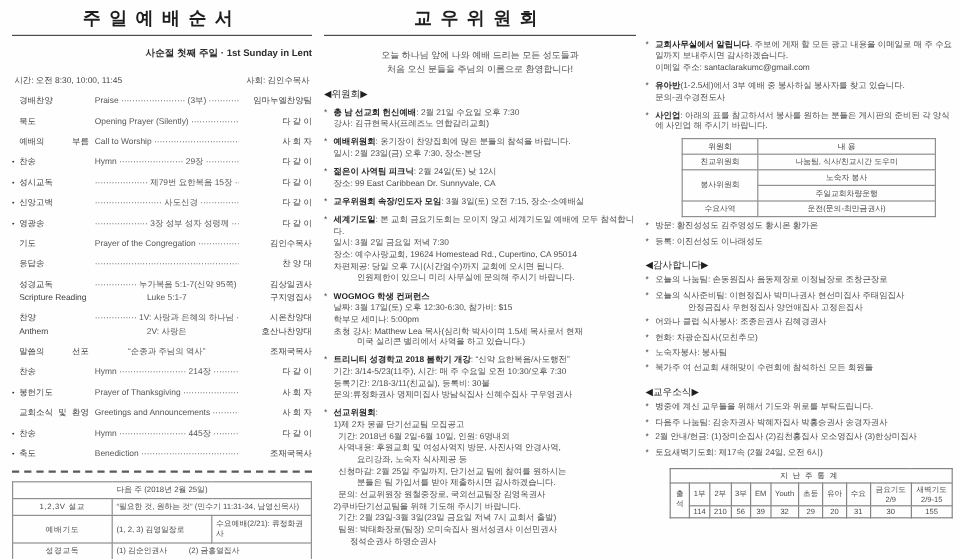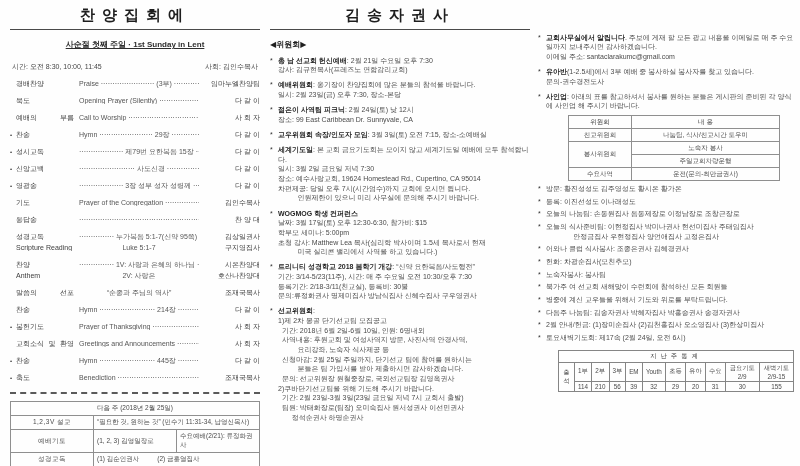--- a/index.html
+++ b/index.html
@@ -8,21 +8,21 @@
     background:#fefefe; color:#3f3f3f;
     font-family:"Liberation Sans","DejaVu Sans",sans-serif;
   }
   .col { position:absolute; top:0; }
   #col-left  { left:10px;  width:250px; }
   #col-mid   { left:270px; width:260px; }
   #col-right { left:538px; width:258px; padding-top:27px; }
 
   .page-title { text-align:center; font-size:15px; font-weight:bold; letter-spacing:7px; color:#1e1e1e; margin-top:6px; white-space:nowrap; }
   .title-rule { border:none; border-top:1px solid #4a4a4a; margin:4px 0 0; }
-  .wsubtitle { text-align:center; font-size:8px; font-weight:bold; color:#2e2e2e; margin-top:9px;text-decoration:underline; }
+  .wsubtitle { text-align:right; font-size:8px; font-weight:bold; color:#2e2e2e; margin-top:9px; }
   .winfo { display:flex; justify-content:space-between; font-size:7px; margin:12px 2px 2px 2px; color:#464646; }
 
   .wline { display:flex; align-items:baseline; margin-top:7px; font-size:7px; white-space:nowrap; color:#464646; }
   .wline[data-role="sub"] { margin-top:1px; color:#5c5c5c; }
   .wmark { width:6px; flex:none; font-size:6px; color:#333; }
   .wlabel { width:58px; flex:none; margin-right:5px; overflow:hidden; text-align:justify; text-align-last:justify; color:#3c3c3c; }
   .wline[data-role="sub"] .wlabel { text-align-last:left; }
   .wmid { flex:1; text-align:center; overflow:hidden; color:#555; }
   .wright { width:58px; flex:none; margin-left:3px; text-align:right; color:#3c3c3c; }
 
@@ -30,21 +30,21 @@
 
   table { border-collapse:collapse; }
   .nw-table { width:100%; font-size:6.5px; color:#4a4a4a; table-layout:fixed; }
   .nw-table td, .nw-table th { border:1px solid #8f8f8f; padding:2px 3px; font-weight:normal; text-align:left; }
   .nw-table .nw-title { text-align:center; }
   .nw-table .nw-label { width:44px; text-align:center; letter-spacing:0.5px; }
   .nw-table .nw-extra { width:82px; }
   .pre { white-space:pre-wrap; }
 
   .mwelcome { text-align:center; font-size:7.5px; line-height:1.6; white-space:pre-line; color:#4a4a4a; margin-top:10px; }
-  .sec-head { font-size:8px; font-weight:bold; color:#1f1f1f; margin:9px 0 1px; }
+  .sec-head { font-size:8px; font-weight:normal; color:#1f1f1f; margin:9px 0 1px; }
   .notice { display:flex; font-size:7px; line-height:1.38; margin-top:5.5px; color:#4a4a4a; }
   .nbul { width:8px; flex:none; text-align:left; color:#333; }
   .nbody { flex:1; min-width:0; }
   .nb { font-weight:bold; color:#262626; }
   .nmore { white-space:pre-wrap; }
   .nmore:empty { display:none; }
 
   .sitem { display:flex; font-size:7px; line-height:1.38; margin-top:3px; color:#4a4a4a; }
   .sitem .stext { flex:1; min-width:0; white-space:pre-wrap; }
 
@@ -57,21 +57,21 @@
   .stats-table { width:236px; font-size:6.3px; color:#4a4a4a; text-align:center; table-layout:auto; }
   .stats-table td, .stats-table th { border:1px solid #858585; padding:1px 2px; font-weight:normal; }
   .stats-title { letter-spacing:4px; color:#333; padding:2px 0; }
   .vlabel { width:11px; white-space:pre-line; line-height:1.3; padding:0 2px; }
   .att-h { white-space:pre-line; }
 </style>
 </head>
 <body>
 
 <div class="col" id="col-left">
-  <div class="page-title">찬양집회에</div>
+  <div class="page-title">주일예배순서</div>
   <hr class="title-rule">
   <div class="wsubtitle">사순절 첫째 주일 · 1st Sunday in Lent</div>
   <div class="winfo">
     <span>시간: 오전 8:30, 10:00, 11:45</span>
     <span>사회: 김인수목사</span>
   </div>
 
     <div class="wline" data-role="main">
       <span class="wmark"></span>
       <span class="wlabel">경배찬양</span>
@@ -223,22 +223,24 @@
     </tr>
     <tr>
       <td class="nw-label">성경교독</td>
       <td colspan="2" class="pre">(1) 김순인권사          (2) 금홍열집사</td>
     </tr>
   </tbody>
     </table>
 </div>
 
 <div class="col" id="col-mid">
-  <div class="page-title">김송자권사</div>
+  <div class="page-title">교우위원회</div>
   <hr class="title-rule">
+  <div class="mwelcome">오늘 하나님 앞에 나와 예배 드리는 모든 성도들과
+처음 오신 분들을 주님의 이름으로 환영합니다!</div>
   <div class="sec-head">◀위원회▶</div>
 
     <div class="notice">
       <span class="nbul">*</span>
       <div class="nbody">
         <span class="nb">총 남 선교회 헌신예배</span><span>: 2월 21일 수요일 오후 7:30</span>
         <div class="nmore">강사: 김규현목사(프레즈노 연합감리교회)</div>
       </div>
     </div>
 
@@ -372,20 +374,21 @@
     <div class="sitem">
       <span class="nbul">*</span>
       <span class="stext">방문: 황진성성도 김주영성도 황시온 황가온</span>
     </div>
 
     <div class="sitem">
       <span class="nbul">*</span>
       <span class="stext">등록: 이진선성도 이나래성도</span>
     </div>
 
+  <div class="sec-head">◀감사합니다▶</div>
 
     <div class="sitem">
       <span class="nbul">*</span>
       <span class="stext">오늘의 나눔팀: 손동원집사 음동제장로 이정남장로 조창근장로</span>
     </div>
 
     <div class="sitem">
       <span class="nbul">*</span>
       <span class="stext">오늘의 식사준비팀: 이현정집사 박미나권사 현선미집사 주태임집사
               안정금집사 우현정집사 양언애집사 고정은집사</span>
@@ -404,20 +407,21 @@
     <div class="sitem">
       <span class="nbul">*</span>
       <span class="stext">노숙자봉사: 봉사팀</span>
     </div>
 
     <div class="sitem">
       <span class="nbul">*</span>
       <span class="stext">북가주 여 선교회 새해맞이 수련회에 참석하신 모든 회원들</span>
     </div>
 
+  <div class="sec-head">◀교우소식▶</div>
 
     <div class="sitem">
       <span class="nbul">*</span>
       <span class="stext">병중에 계신 교우들을 위해서 기도와 위로를 부탁드립니다.</span>
     </div>
 
 
     <div class="sitem">
       <span class="nbul">*</span>
       <span class="stext">다음주 나눔팀: 김송자권사 박혜자집사 박홍승권사 송경자권사</span>

